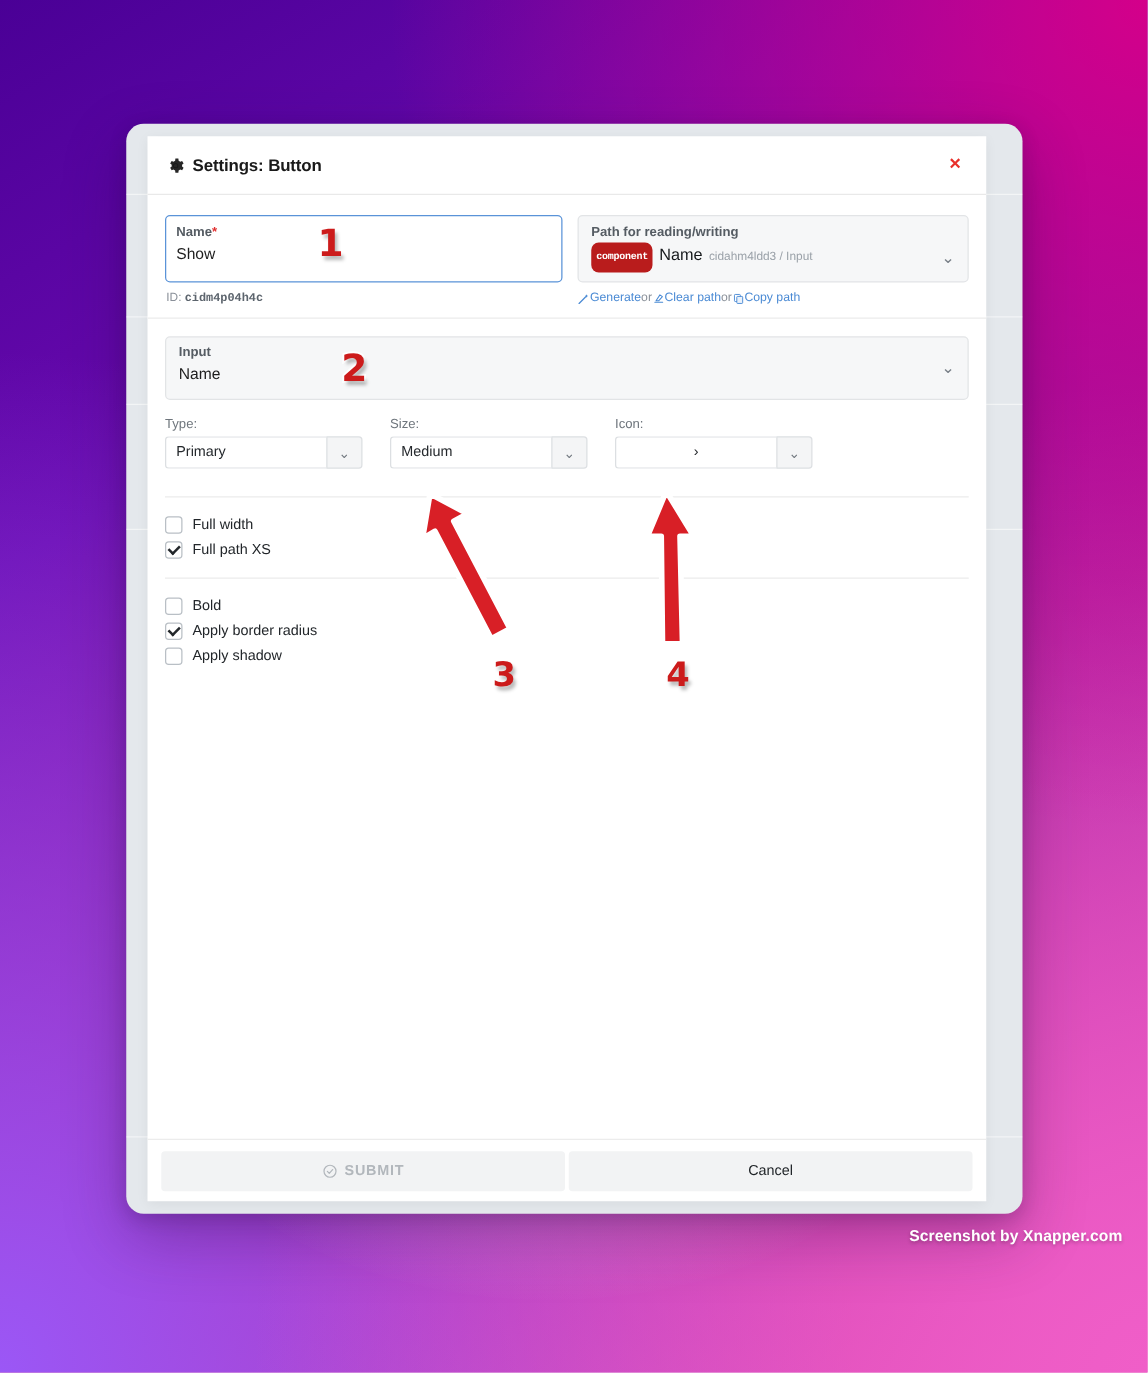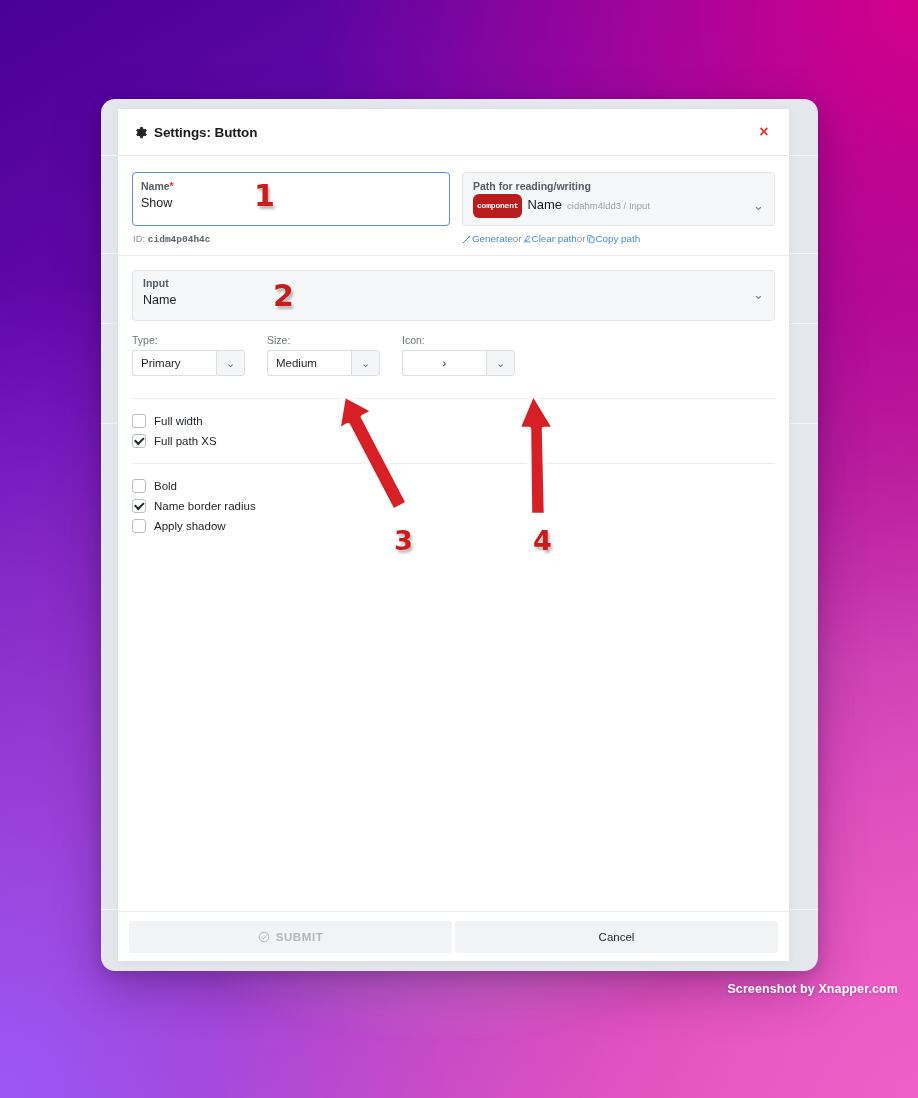--- a/index.html
+++ b/index.html
@@ -226,21 +226,21 @@
   }
   .small-field { display: flex; flex-direction: column; }
   .small-label {
     font-size: 10.5px;
     color: #6e757c;
     margin-bottom: 4px;
   }
   .select-combo {
     display: flex;
     height: 26px;
-    width: 113px;
+    width: 158px;
   }
   .select-combo .sc-value {
     flex: 1;
     border: 1px solid #dcdfe2;
     border-right: none;
     border-radius: 3px 0 0 3px;
     background: #fff;
     font-size: 11.5px;
     color: #24282c;
     display: flex;
@@ -485,21 +485,21 @@
 
     <div class="divider" style="margin-top:12px"></div>
 
     <div class="check-group">
       <div class="check-row">
         <div class="cbox"></div>
         <div class="check-label">Bold</div>
       </div>
       <div class="check-row">
         <div class="cbox checked"></div>
-        <div class="check-label">Name border radius</div>
+        <div class="check-label">Apply border radius</div>
       </div>
       <div class="check-row">
         <div class="cbox"></div>
         <div class="check-label">Apply shadow</div>
       </div>
     </div>
 
   </div>
 
   <div class="dialog-footer">

